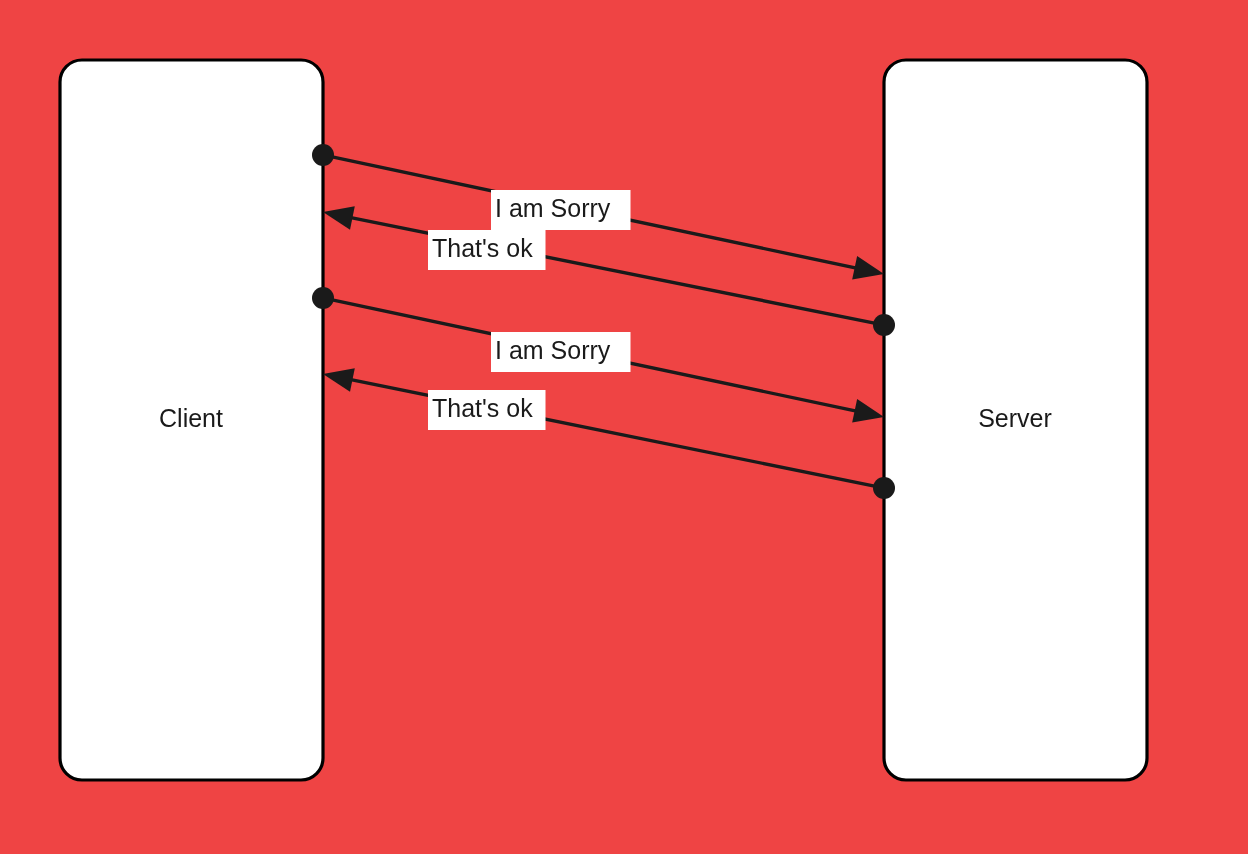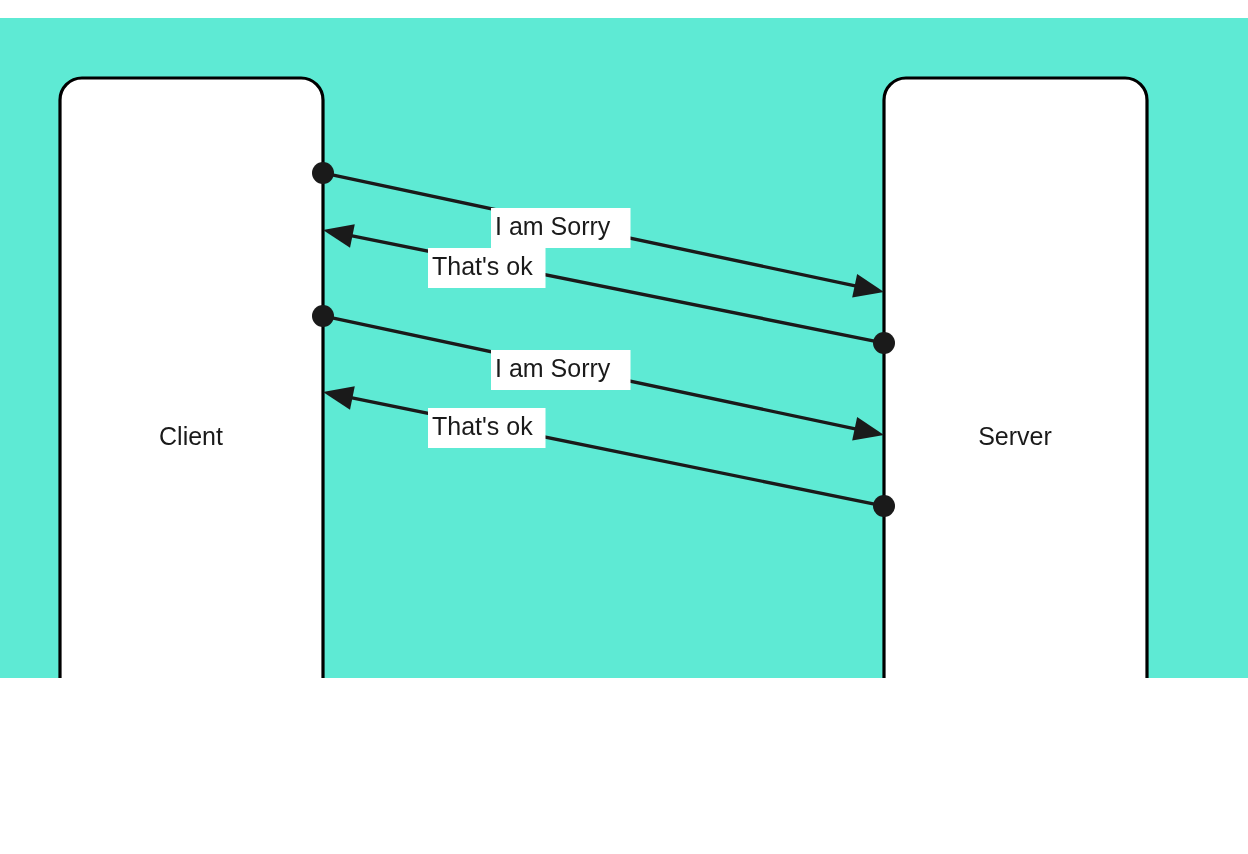--- a/index.html
+++ b/index.html
@@ -7,24 +7,23 @@
     margin: 0;
     padding: 0;
     background: #ffffff;
   }
   body {
     font-family: "Liberation Sans", sans-serif;
   }
   #canvas-root {
     position: relative;
     width: 1248px;
-    height: 660px;
-    background: #5eead4;
+    height: 854px;
+    background: #ef4444;
     overflow: hidden;
-    margin-top: 18px;
   }
   #diagram-svg {
     position: absolute;
     top: 0;
     left: 0;
     width: 1248px;
     height: 854px;
     display: block;
   }
   .lifeline-box {

